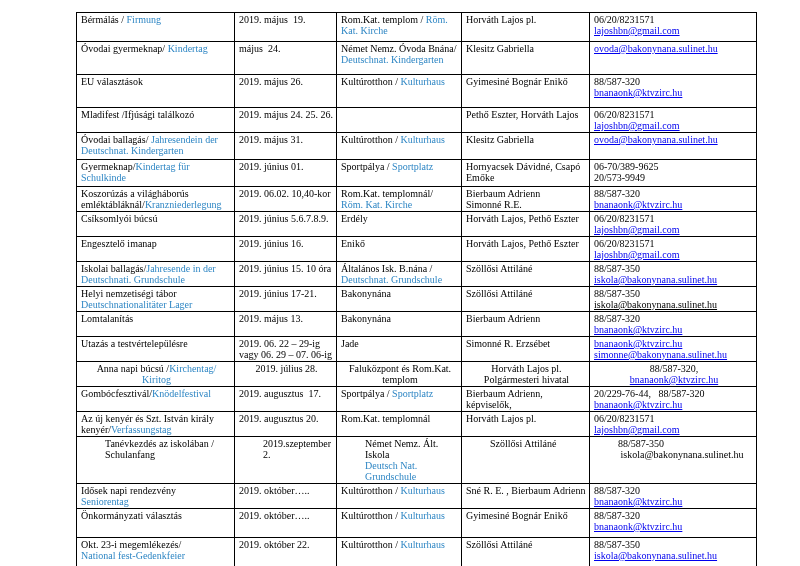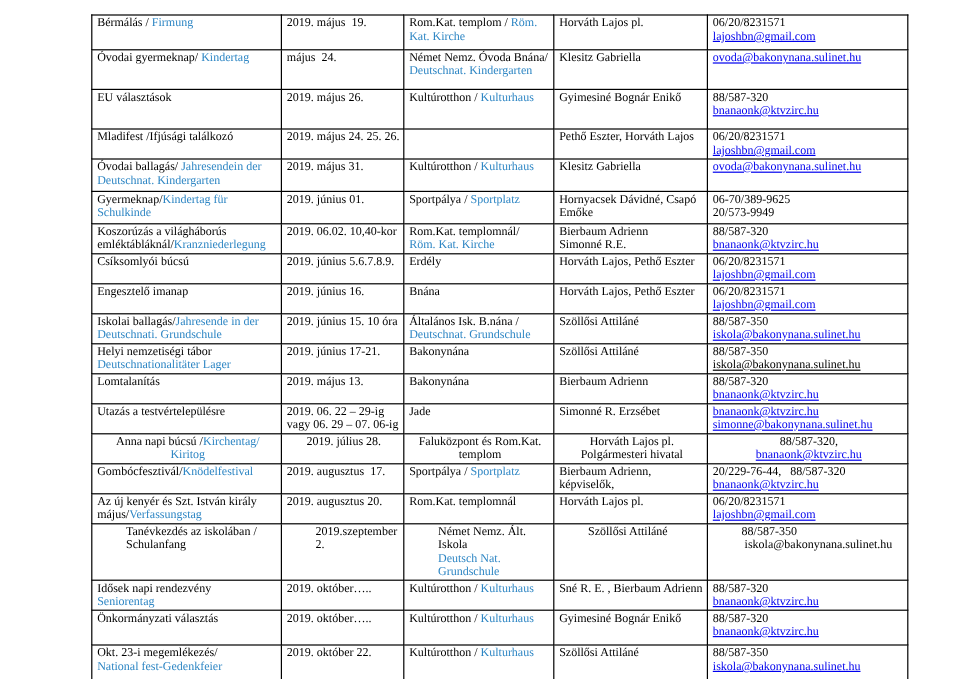--- a/index.html
+++ b/index.html
@@ -221,21 +221,21 @@
           </td>
         </tr>
         <tr>
           <td>
             <div class="cell-line"><span class="seg-k">Engesztelő imanap</span></div>
           </td>
           <td>
             <div class="cell-line"><span class="seg-k">2019. június 16.</span></div>
           </td>
           <td>
-            <div class="cell-line"><span class="seg-k">Bnána</span></div>
+            <div class="cell-line"><span class="seg-k">Enikő</span></div>
           </td>
           <td>
             <div class="cell-line"><span class="seg-k">Horváth Lajos, Pethő Eszter</span></div>
           </td>
           <td>
             <div class="cell-line"><span class="seg-k">06/20/8231571</span></div>
             <div class="cell-line"><a class="seg-l">lajoshbn@gmail.com</a></div>
           </td>
         </tr>
         <tr>
@@ -350,21 +350,21 @@
             <div class="cell-line"><span class="seg-k">képviselők,</span></div>
           </td>
           <td>
             <div class="cell-line"><span class="seg-k">20/229-76-44,   88/587-320</span></div>
             <div class="cell-line"><a class="seg-l">bnanaonk@ktvzirc.hu</a></div>
           </td>
         </tr>
         <tr>
           <td>
             <div class="cell-line"><span class="seg-k">Az új kenyér és Szt. István király</span></div>
-            <div class="cell-line"><span class="seg-k">május/</span><span class="seg-b">Verfassungstag</span></div>
+            <div class="cell-line"><span class="seg-k">kenyér/</span><span class="seg-b">Verfassungstag</span></div>
           </td>
           <td>
             <div class="cell-line"><span class="seg-k">2019. augusztus 20.</span></div>
           </td>
           <td>
             <div class="cell-line"><span class="seg-k">Rom.Kat. templomnál</span></div>
           </td>
           <td>
             <div class="cell-line"><span class="seg-k">Horváth Lajos pl.</span></div>
           </td>

